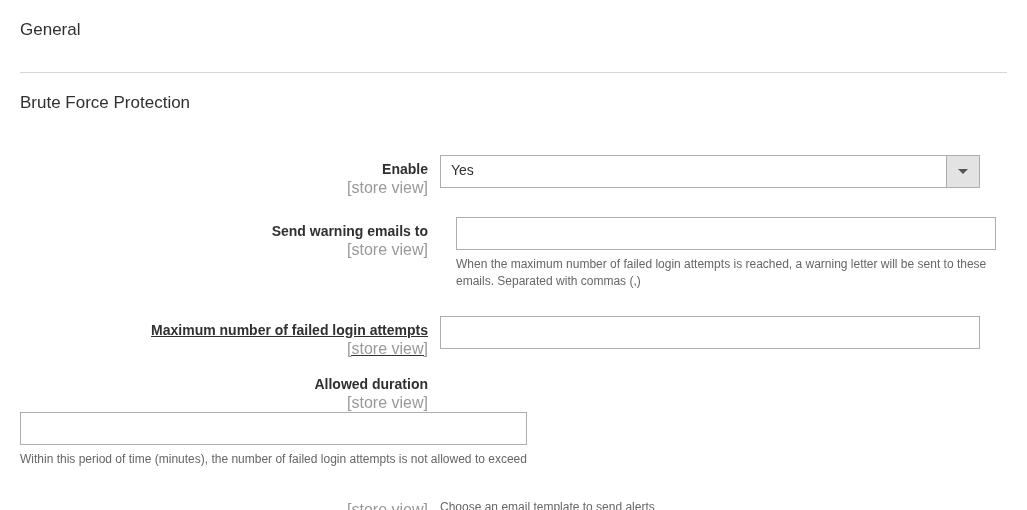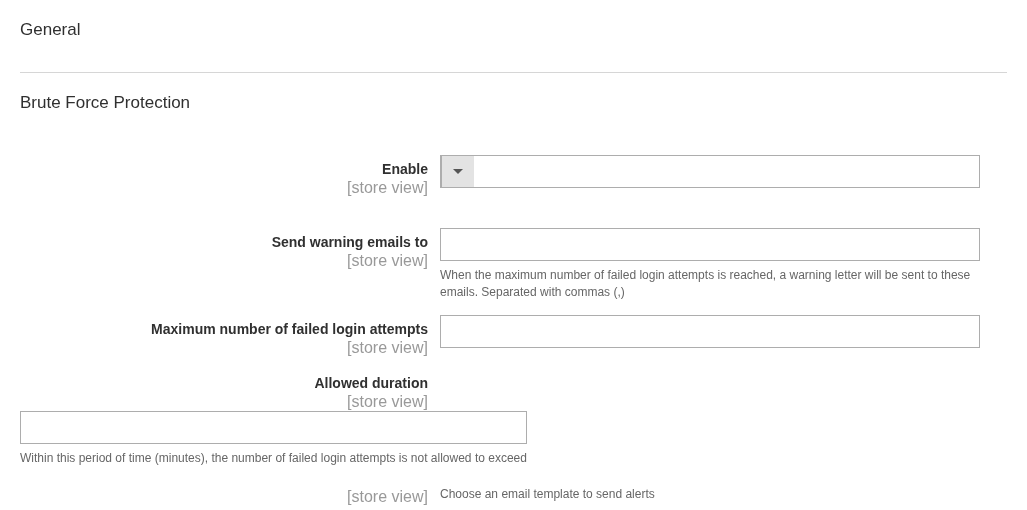--- a/index.html
+++ b/index.html
@@ -84,48 +84,49 @@
     font-size: 14px;
     font-family: inherit;
     background: #fff;
   }
   .help-text {
     font-size: 12px;
     color: #666;
     margin-top: 6px;
     line-height: 1.4;
   }
-  .row-gap-large { margin-top: 14px; }
+  .row-gap-large { margin-top: 26px; text-decoration: underline; }
 </style>
 </head>
 <body>
 
 <div class="section-title first">General</div>
 
 <div class="section-title">Brute Force Protection</div>
 
 <div class="form-wrapper">
 
   <div class="form-row">
     <div class="label-col">
       <div class="label-text">Enable</div>
       <div class="scope">[store view]</div>
     </div>
     <div class="input-col">
       <div class="select-wrap">
+        <div class="select-value">Yes</div>
         <div class="select-button">
           <svg width="10" height="6" viewBox="0 0 10 6">
               <path d="M0 0 L5 5 L10 0 Z" fill="#555"></path>
             </svg>
         </div>
       </div>
     </div>
   </div>
 
-  <div class="form-row" style="margin-top:31px;">
+  <div class="form-row" style="margin-top:20px;gap:16px;">
     <div class="label-col">
       <div class="label-text">Send warning emails to</div>
       <div class="scope">[store view]</div>
     </div>
     <div class="input-col">
       <input type="text" class="text-input" value="" style="">
       <div class="help-text">When the maximum number of failed login attempts is reached, a warning letter will be sent to these emails. Separated with commas (,)</div>
     </div>
   </div>
 

